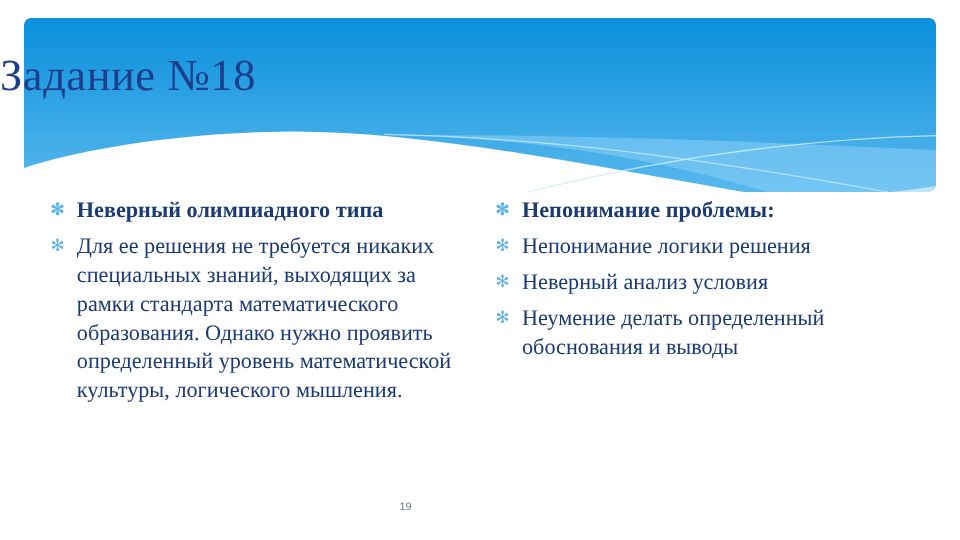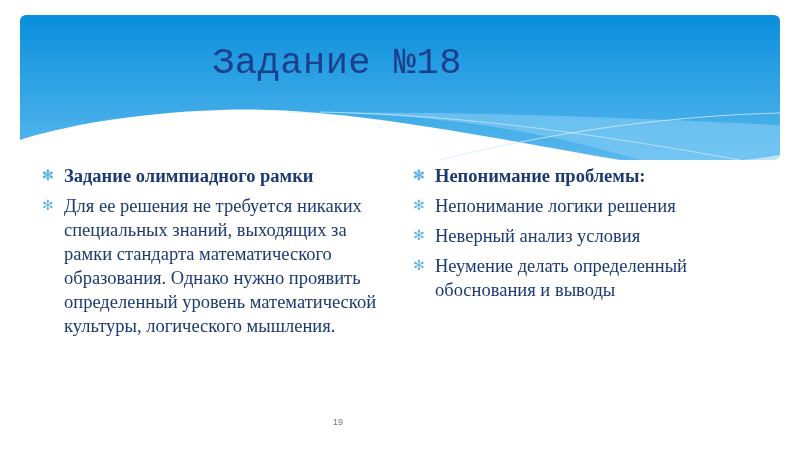--- a/index.html
+++ b/index.html
@@ -1,21 +1,21 @@
 <!DOCTYPE html>
 <html><head>
   <meta charset="utf-8">
   <style>
     html, body { margin: 0; padding: 0; }
     body { width: 800px; height: 450px; background: #ffffff; position: relative; overflow: hidden;
       font-family: "DejaVu Serif", "Liberation Serif", serif; }
     .banner { position: absolute; left: 20px; top: 15px; width: 760px; height: 145px; }
     .banner svg { display: block; }
-    .title { position: absolute; left: 0; top: 42px; width: 674px; text-align: center;
-      font-family: Liberation Mono, monospace; font-size: 37px; color: #1c3f8c; letter-spacing: 0.5px; }
+    .title { position: absolute; left: 0; top: 42px; width: 674px; 
+      font-family: Liberation Serif, serif; font-size: 37px; color: #1c3f8c; letter-spacing: 0.5px; }
     .col { position: absolute; top: 164px; }
     .col.left { left: 42px; width: 350px; }
     .col.right { left: 413px; width: 360px; }
     ul { list-style: none; margin: 0; padding: 0; }
     li { position: relative; padding-left: 22px; color: #1c3a72; font-size: 18.5px; line-height: 24px;
       margin-bottom: 6px; font-family: "Liberation Serif", serif; }
     li.bold { font-weight: bold; }
     .bullet { position: absolute; left: 0; top: 0; color: #5fb3e6; font-size: 14px; }
     .page-num { position: absolute; left: 0; width: 676px; top: 417px; text-align: center;
       font-size: 9px; color: #6c7a8e; font-family: "Liberation Sans", sans-serif; }
@@ -42,21 +42,21 @@
     </g>
   </svg>
 </div>
 
 <div class="title">Задание №18</div>
 
 <div class="col left">
   <ul>
     <li class="bold">
       <span class="bullet">✻</span>
-      <span>Задание олимпиадного рамки</span>
+      <span>Неверный олимпиадного типа</span>
     </li>
     <li>
       <span class="bullet">✻</span>
       <span>Для ее решения не требуется никаких специальных знаний, выходящих за рамки стандарта математического образования. Однако нужно проявить определенный уровень математической культуры, логического мышления.</span>
     </li>
   </ul>
 </div>
 
 <div class="col right">
   <ul>

